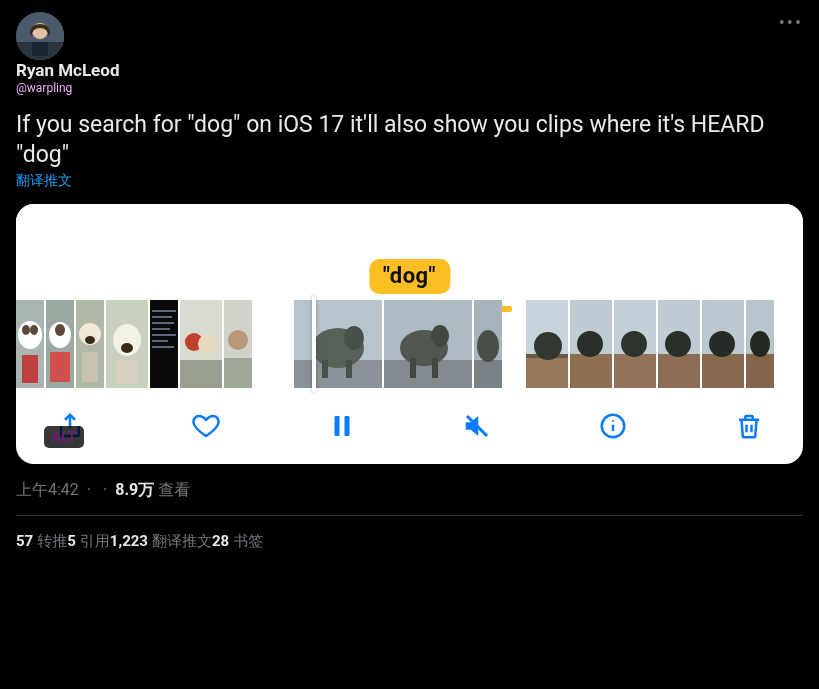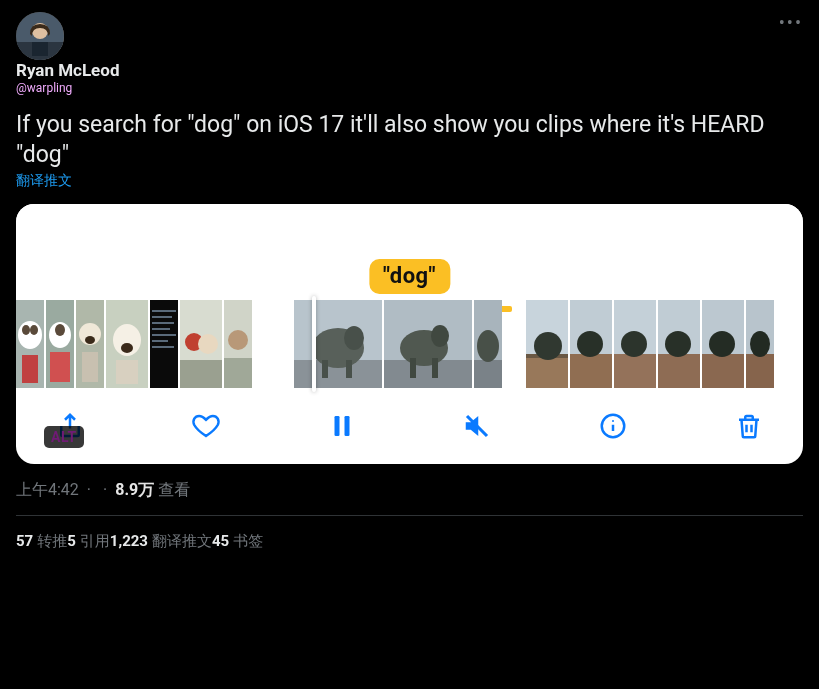--- a/index.html
+++ b/index.html
@@ -411,16 +411,16 @@
     <span class="strong">8.9万</span>
     <span>查看</span>
   </div>
 
   <div class="divider"></div>
 
   <div class="stats">
     <span><span class="num">57</span><span>转推</span></span>
     <span><span class="num">5</span><span>引用</span></span>
     <span><span class="num">1,223</span><span>翻译推文</span></span>
-    <span><span class="num">45</span><span>书签</span></span>
+    <span><span class="num">28</span><span>书签</span></span>
   </div>
 
 </div>
 
 </body></html>

